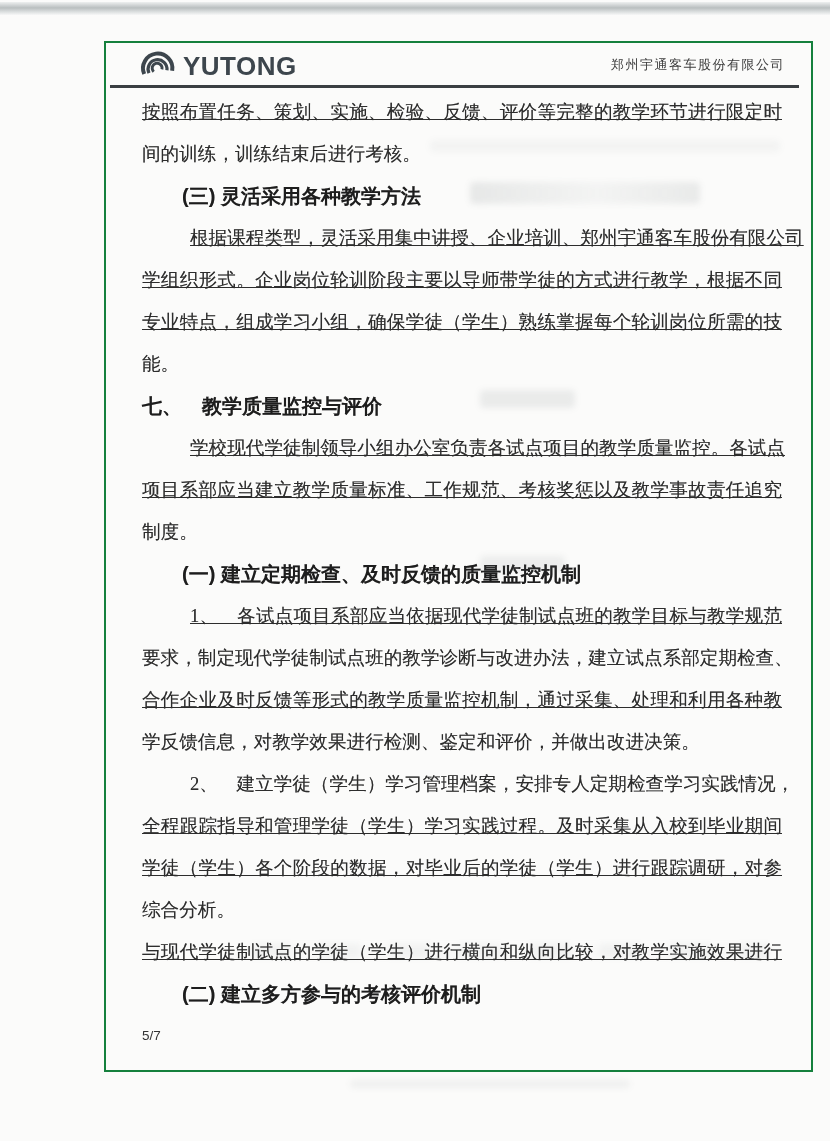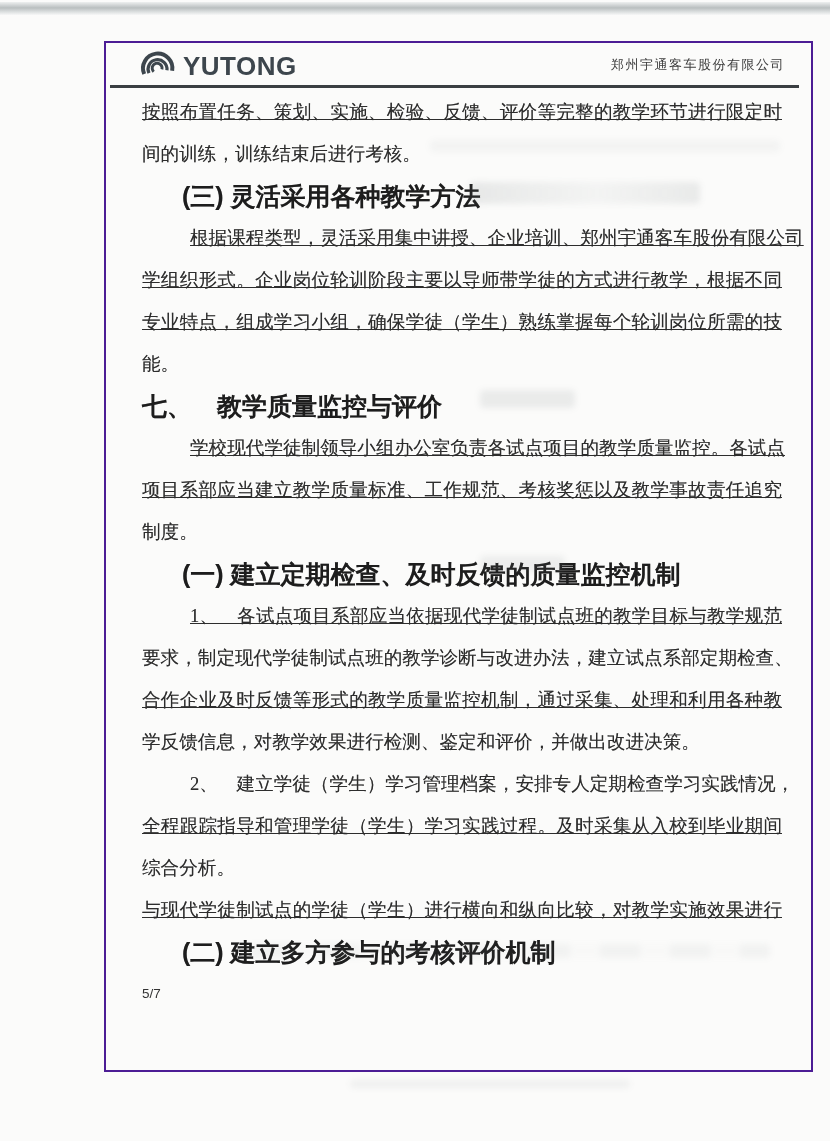--- a/index.html
+++ b/index.html
@@ -8,21 +8,21 @@
     background:#fbfbfa;
     font-family:"Liberation Serif","DejaVu Serif",serif;
   }
   .scan-band{
     position:absolute;left:0;top:2px;width:830px;height:13px;
     background:linear-gradient(to bottom,#eceeee 0%,#b2b8b9 45%,#d8dcdc 75%,#f6f7f7 100%);
     opacity:.9;
   }
   .doc-frame{
     position:absolute;left:104px;top:41px;width:709px;height:1031px;
-    border:2px solid #4c1d95;background:transparent;box-sizing:border-box;
+    border:2px solid #15803d;background:transparent;box-sizing:border-box;
   }
   
   .logo-wrap{position:absolute;left:30px;top:5px;display:flex;align-items:center;}
   .logo-mark{width:42px;height:36px;display:block;}
   .logo-text{
     font-family:"Liberation Sans","DejaVu Sans",sans-serif;
     font-weight:800;font-size:26px;letter-spacing:.5px;color:#3d464d;
     margin-left:5px;line-height:36px;
   }
   .company-name{
@@ -35,21 +35,21 @@
   
   .content{position:absolute;left:36px;top:48px;width:640px;}
   .line{
     height:42px;line-height:42px;white-space:nowrap;
     font-size:18.6px;color:#2d2d2d;text-shadow:0 0 .5px rgba(70,70,70,.55);
   }
   .fill{text-align-last:justify;text-justify:inter-character;text-decoration:underline;}
   .ind{text-indent:48px;}
   .b-h1 .line,.b-h2 .line{
     font-family:"Liberation Sans","DejaVu Sans",sans-serif;
-    font-weight:700;font-size:25px;color:#1d1d1d;
+    font-weight:700;font-size:20px;color:#1d1d1d;
   }
   .b-h2 .line{text-indent:40px;}
   .b-footer .line{
     text-align:left;font-family:"Liberation Sans","DejaVu Sans",sans-serif;
     font-size:13.5px;color:#333;text-shadow:none;
   }
   
   .artifact{position:absolute;filter:blur(3px);border-radius:4px;pointer-events:none;}
   .a1{left:470px;top:182px;width:230px;height:22px;opacity:.30;
       background:linear-gradient(90deg,rgba(118,126,128,.5),rgba(150,158,160,.25) 55%,rgba(118,126,128,.45));}
@@ -107,20 +107,21 @@
       </div>
       <div class="blk b-body">
         <div class="line fill ind">1、　各试点项目系部应当依据现代学徒制试点班的教学目标与教学规范</div>
         <div class="line">要求，制定现代学徒制试点班的教学诊断与改进办法，建立试点系部定期检查、</div>
         <div class="line fill">合作企业及时反馈等形式的教学质量监控机制，通过采集、处理和利用各种教</div>
         <div class="line">学反馈信息，对教学效果进行检测、鉴定和评价，并做出改进决策。</div>
       </div>
       <div class="blk b-body">
         <div class="line ind">2、　建立学徒（学生）学习管理档案，安排专人定期检查学习实践情况，</div>
         <div class="line fill">全程跟踪指导和管理学徒（学生）学习实践过程。及时采集从入校到毕业期间</div>
+        <div class="line fill">学徒（学生）各个阶段的数据，对毕业后的学徒（学生）进行跟踪调研，对参</div>
         <div class="line">综合分析。</div>
         <div class="line fill">与现代学徒制试点的学徒（学生）进行横向和纵向比较，对教学实施效果进行</div>
       </div>
       <div class="blk b-h2">
         <div class="line">(二) 建立多方参与的考核评价机制</div>
       </div>
       <div class="blk b-footer">
         <div class="line">5/7</div>
       </div>
     </div>

